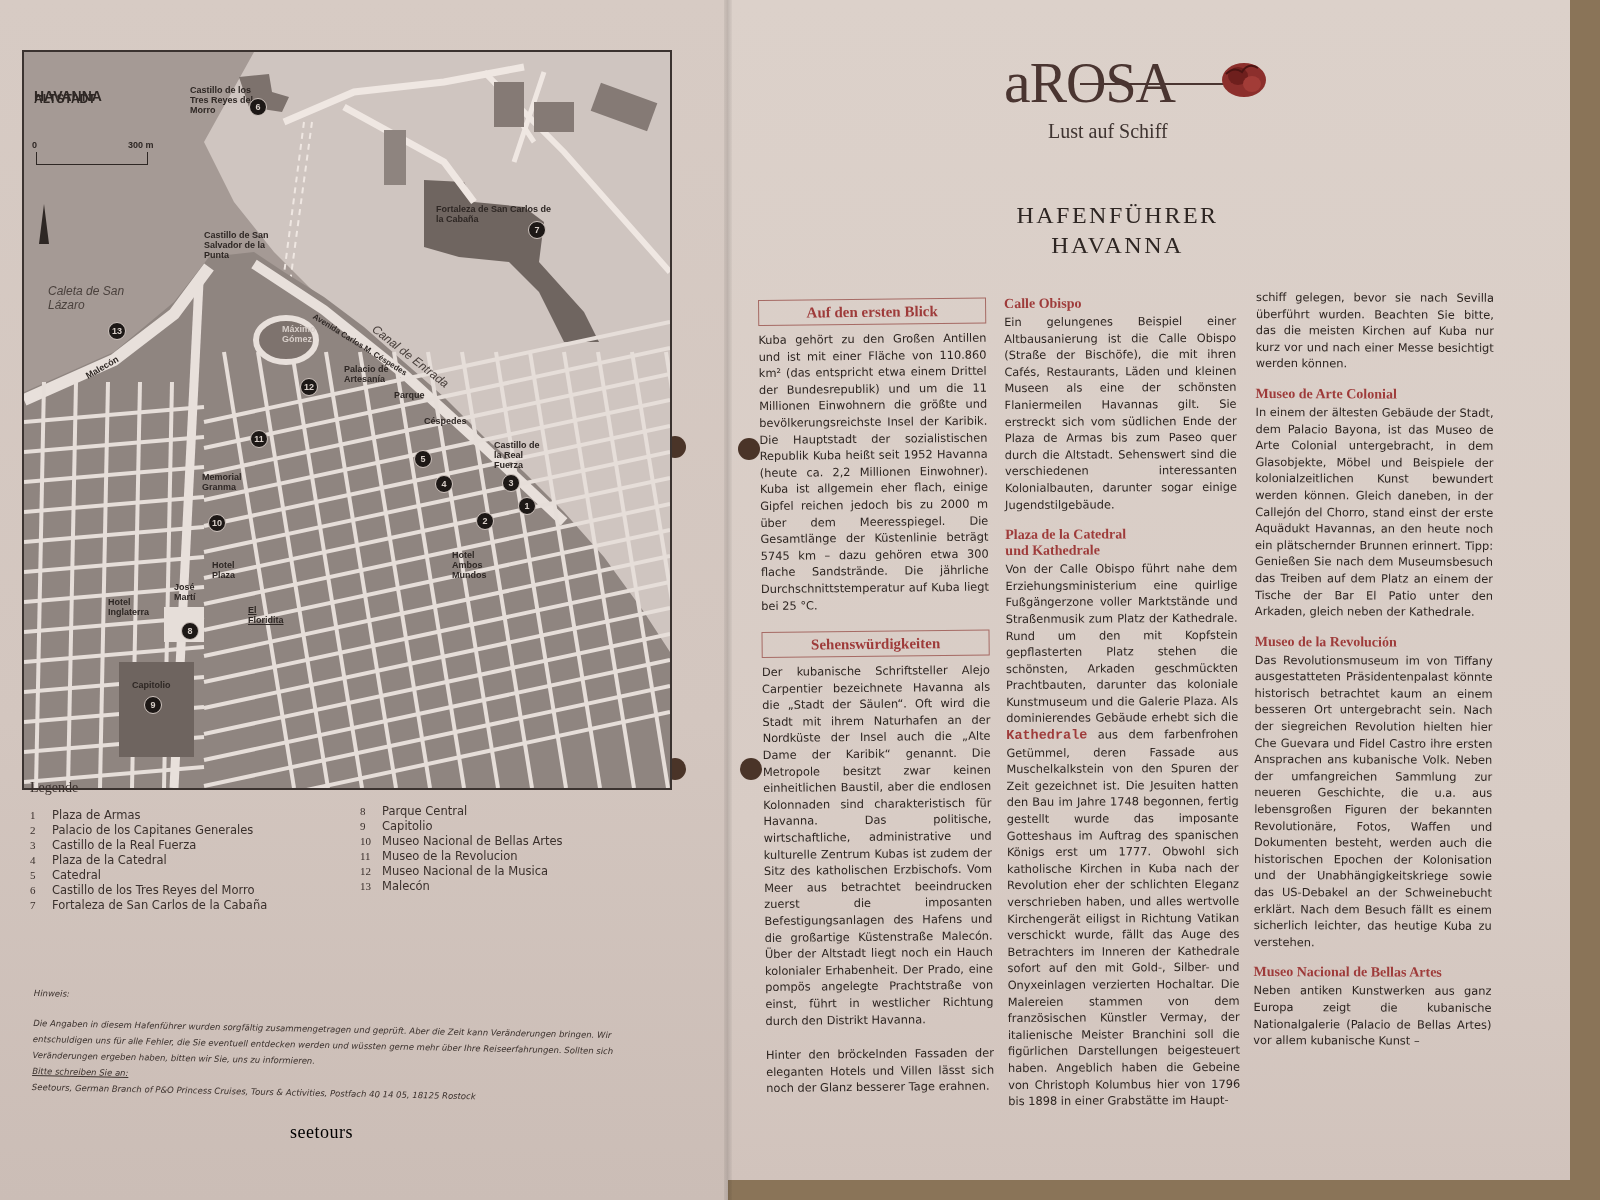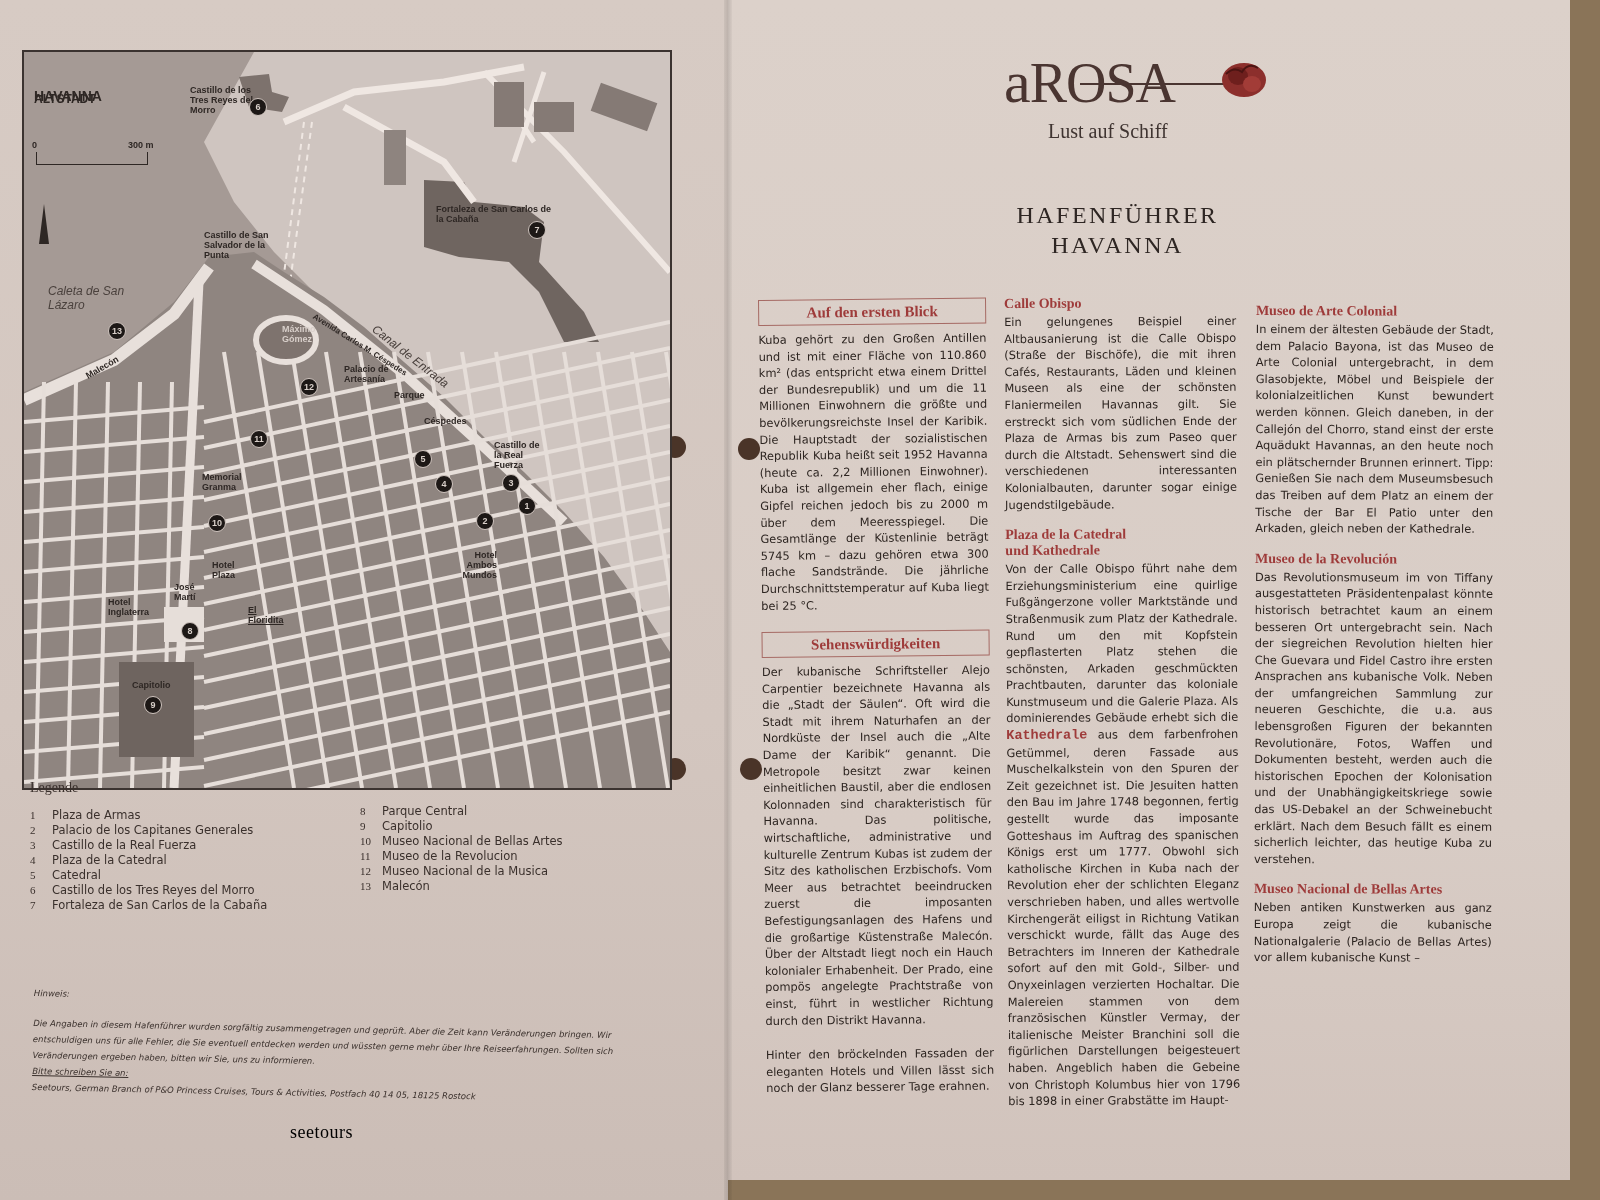--- a/index.html
+++ b/index.html
@@ -166,21 +166,21 @@
   <div class="map-label" style="left:292px;top:260px;width:200px;transform:rotate(32deg);transform-origin:left top;font-size:8px;">Avenida Carlos M. Céspedes</div>
   <div class="map-label" style="left:320px;top:312px;width:55px;">Palacio de Artesanía</div>
   <div class="map-label" style="left:370px;top:338px;">Parque</div>
   <div class="map-label" style="left:400px;top:364px;">Céspedes</div>
   <div class="map-label" style="left:470px;top:388px;width:55px;">Castillo de la Real Fuerza</div>
   <div class="map-label" style="left:178px;top:420px;width:50px;">Memorial Granma</div>
   <div class="map-label" style="left:188px;top:508px;width:40px;">Hotel Plaza</div>
   <div class="map-label" style="left:150px;top:530px;width:34px;">José Martí</div>
   <div class="map-label" style="left:84px;top:545px;width:50px;">Hotel Inglaterra</div>
   <div class="map-label" style="left:224px;top:553px;width:45px;text-decoration:underline;">El Floridita</div>
-  <div class="map-label" style="left:428px;top:498px;width:45px;text-align:right;">Hotel Ambos Mundos</div>
+  <div class="map-label" style="left:428px;top:498px;width:45px;">Hotel Ambos Mundos</div>
   <div class="map-label" style="left:108px;top:628px;">Capitolio</div>
   <div class="map-label" style="left:60px;top:320px;transform:rotate(-30deg);transform-origin:left top;">Malecón</div>
 
   <div class="map-marker" style="left:494px;top:445px;">1</div>
   <div class="map-marker" style="left:452px;top:460px;">2</div>
   <div class="map-marker" style="left:478px;top:422px;">3</div>
   <div class="map-marker" style="left:411px;top:423px;">4</div>
   <div class="map-marker" style="left:390px;top:398px;">5</div>
   <div class="map-marker" style="left:225px;top:46px;">6</div>
   <div class="map-marker" style="left:504px;top:169px;">7</div>
@@ -292,20 +292,21 @@
   <p>Ein gelungenes Beispiel einer Altbausanierung ist die Calle Obispo (Straße der Bischöfe), die mit ihren Cafés, Restaurants, Läden und kleinen Museen als eine der schönsten Flaniermeilen Havannas gilt. Sie erstreckt sich vom südlichen Ende der Plaza de Armas bis zum Paseo quer durch die Altstadt. Sehenswert sind die verschiedenen interessanten Kolonialbauten, darunter sogar einige Jugendstilgebäude.</p>
   <div style="height:14px;"></div>
   <div class="sec-head">
     <div>Plaza de la Catedral</div>
     <div>und Kathedrale</div>
   </div>
   <p><span>Von der Calle Obispo führt nahe dem Erziehungsministerium eine quirlige Fußgängerzone voller Marktstände und Straßenmusik zum Platz der Kathedrale. Rund um den mit Kopfstein gepflasterten Platz stehen die schönsten, Arkaden geschmückten Prachtbauten, darunter das koloniale Kunstmuseum und die Galerie Plaza. Als dominierendes Gebäude erhebt sich die</span> <span class="inline-red">Kathedrale</span> <span>aus dem farbenfrohen Getümmel, deren Fassade aus Muschelkalkstein von den Spuren der Zeit gezeichnet ist. Die Jesuiten hatten den Bau im Jahre 1748 begonnen, fertig gestellt wurde das imposante Gotteshaus im Auftrag des spanischen Königs erst um 1777. Obwohl sich katholische Kirchen in Kuba nach der Revolution eher der schlichten Eleganz verschrieben haben, und alles wertvolle Kirchengerät eiligst in Richtung Vatikan verschickt wurde, fällt das Auge des Betrachters im Inneren der Kathedrale sofort auf den mit Gold-, Silber- und Onyxeinlagen verzierten Hochaltar. Die Malereien stammen von dem französischen Künstler Vermay, der italienische Meister Branchini soll die figürlichen Darstellungen beigesteuert haben. Angeblich haben die Gebeine von Christoph Kolumbus hier von 1796 bis 1898 in einer Grabstätte im Haupt-</span></p>
 </div>
 
 <div id="col3" class="col">
+  <p>schiff gelegen, bevor sie nach Sevilla überführt wurden. Beachten Sie bitte, das die meisten Kirchen auf Kuba nur kurz vor und nach einer Messe besichtigt werden können.</p>
   <div style="height:14px;"></div>
   <div class="sec-head">Museo de Arte Colonial</div>
   <p>In einem der ältesten Gebäude der Stadt, dem Palacio Bayona, ist das Museo de Arte Colonial untergebracht, in dem Glasobjekte, Möbel und Beispiele der kolonialzeitlichen Kunst bewundert werden können. Gleich daneben, in der Callejón del Chorro, stand einst der erste Aquädukt Havannas, an den heute noch ein plätschernder Brunnen erinnert. Tipp: Genießen Sie nach dem Museumsbesuch das Treiben auf dem Platz an einem der Tische der Bar El Patio unter den Arkaden, gleich neben der Kathedrale.</p>
   <div style="height:14px;"></div>
   <div class="sec-head">Museo de la Revolución</div>
   <p>Das Revolutionsmuseum im von Tiffany ausgestatteten Präsidentenpalast könnte historisch betrachtet kaum an einem besseren Ort untergebracht sein. Nach der siegreichen Revolution hielten hier Che Guevara und Fidel Castro ihre ersten Ansprachen ans kubanische Volk. Neben der umfangreichen Sammlung zur neueren Geschichte, die u.a. aus lebensgroßen Figuren der bekannten Revolutionäre, Fotos, Waffen und Dokumenten besteht, werden auch die historischen Epochen der Kolonisation und der Unabhängigkeitskriege sowie das US-Debakel an der Schweinebucht erklärt. Nach dem Besuch fällt es einem sicherlich leichter, das heutige Kuba zu verstehen.</p>
   <div style="height:14px;"></div>
   <div class="sec-head">Museo Nacional de Bellas Artes</div>
   <p>Neben antiken Kunstwerken aus ganz Europa zeigt die kubanische Nationalgalerie (Palacio de Bellas Artes) vor allem kubanische Kunst –</p>
 </div>

